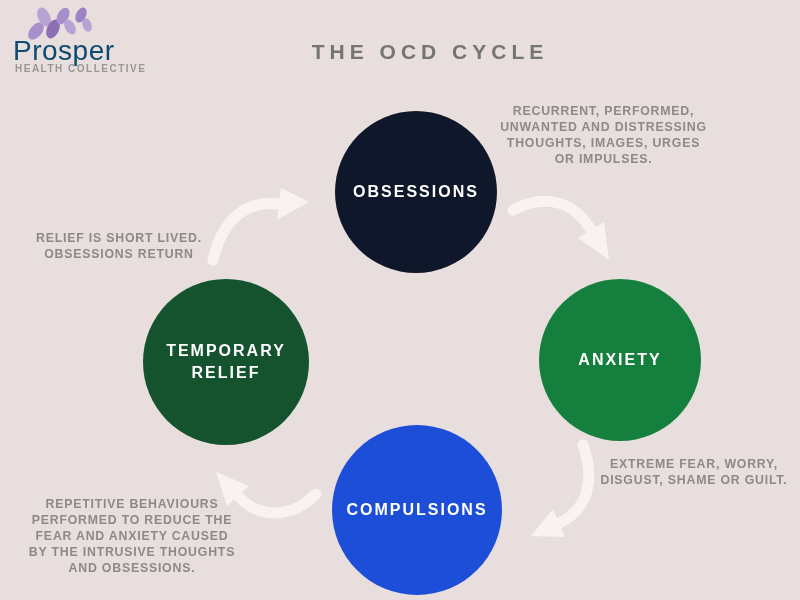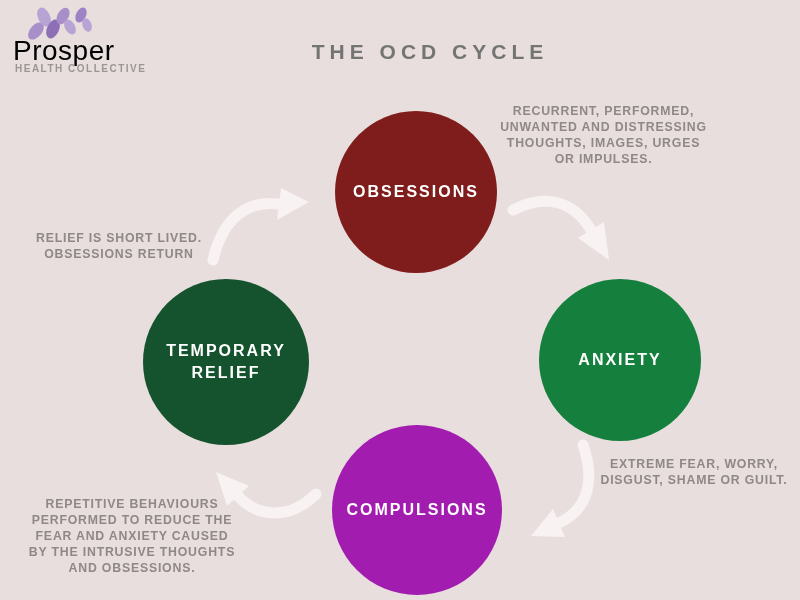--- a/index.html
+++ b/index.html
@@ -4,21 +4,21 @@
 <style>
   html,body { margin:0; padding:0; }
   #canvas {
     position:relative; width:800px; height:600px; overflow:hidden;
     background:#e8dedd;
     font-family:"Liberation Sans", sans-serif;
   }
   
   .logo-petals { position:absolute; left:22px; top:6px; width:76px; height:38px; }
   .brand-name  { position:absolute; left:13px; top:35px; font-size:28px; font-weight:400;
-                 color:#000000; letter-spacing:0.5px; }
+                 color:#0c4a6e; letter-spacing:0.5px; }
   .brand-tagline { position:absolute; left:15px; top:63px; font-size:10px; font-weight:bold;
                  color:#9a9694; letter-spacing:1.5px; }
   
   .title { position:absolute; left:60px; right:0; top:40px; text-align:center;
            font-size:21px; font-weight:bold; letter-spacing:5px; color:#757474; }
   
   .circle { position:absolute; border-radius:50%; display:flex;
             align-items:center; justify-content:center; text-align:center; }
   .circle-label { color:#ffffff; font-weight:bold; font-size:16px; letter-spacing:2px;
                   line-height:1.35; }
@@ -62,27 +62,27 @@
     <ellipse cx="41" cy="10" rx="5.5" ry="9" fill="#a88fc9" transform="rotate(30 41 10)"></ellipse>
     <ellipse cx="48" cy="21" rx="5" ry="8" fill="#b7a3d4" transform="rotate(-30 48 21)"></ellipse>
     <ellipse cx="59" cy="9" rx="5" ry="8" fill="#9d82c4" transform="rotate(25 59 9)"></ellipse>
     <ellipse cx="65" cy="19" rx="4.5" ry="7" fill="#b7a3d4" transform="rotate(-20 65 19)"></ellipse>
   </svg>
   <div class="brand-name">Prosper</div>
   <div class="brand-tagline">HEALTH COLLECTIVE</div>
 
   <div class="title">THE OCD CYCLE</div>
 
-  <div class="circle" id="circle-obsessions" style="background-color: #7f1d1d;">
+  <div class="circle" id="circle-obsessions" style="background-color: #0f172a;">
     <div class="circle-label">OBSESSIONS</div>
   </div>
   <div class="circle" id="circle-anxiety" style="background-color: #15803d;">
     <div class="circle-label">ANXIETY</div>
   </div>
-  <div class="circle" id="circle-compulsions" style="background-color: #a21caf;">
+  <div class="circle" id="circle-compulsions" style="background-color: #1d4ed8;">
     <div class="circle-label">COMPULSIONS</div>
   </div>
   <div class="circle" id="circle-temporary-relief" style="background-color: #14532d;">
     <div class="circle-label">TEMPORARY RELIEF</div>
   </div>
 
   <div class="desc" id="desc-obsessions">RECURRENT, PERFORMED, UNWANTED AND DISTRESSING THOUGHTS, IMAGES, URGES OR IMPULSES.</div>
   <div class="desc" id="desc-anxiety">EXTREME FEAR, WORRY, DISGUST, SHAME OR GUILT.</div>
   <div class="desc" id="desc-compulsions">REPETITIVE BEHAVIOURS PERFORMED TO REDUCE THE FEAR AND ANXIETY CAUSED BY THE INTRUSIVE THOUGHTS AND OBSESSIONS.</div>
   <div class="desc" id="desc-temporary-relief">RELIEF IS SHORT LIVED. OBSESSIONS RETURN</div>

